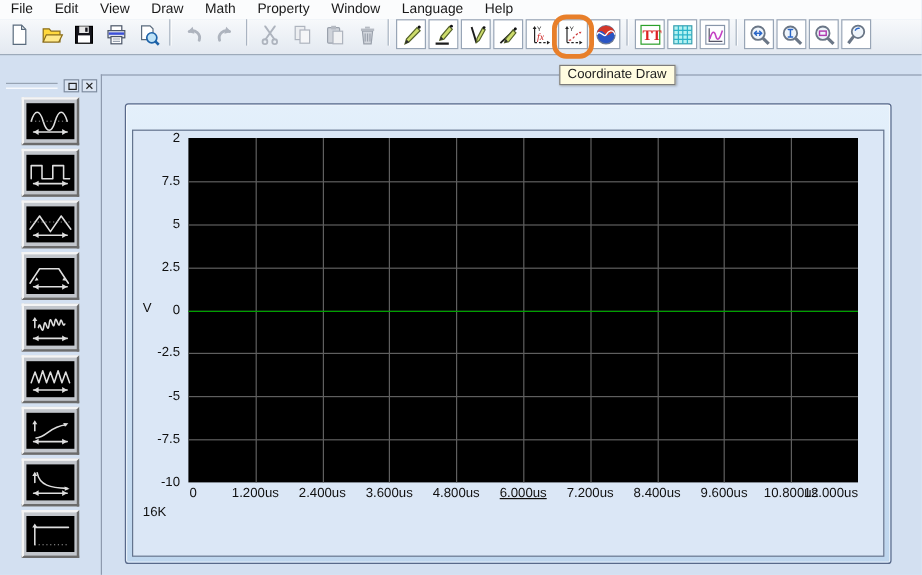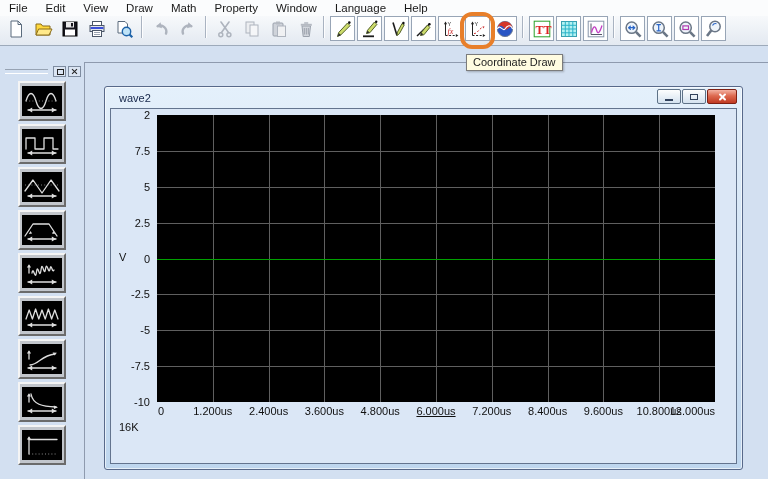--- a/index.html
+++ b/index.html
@@ -425,35 +425,20 @@
                 <path d="M6 7.5h28" fill="none" stroke="#dedede" stroke-width="1.3" stroke-linecap="round" stroke-linejoin="round"></path>
                 <path d="M6 22h28" stroke="#9a9a9a" stroke-width=".9" stroke-dasharray="1 2.2" fill="none"></path>
               </svg>
             </span>
           </div>
         </div>
     </div>
 
     <div class="mdi">
       <div class="win">
-        <div class="win-title">
-          <span class="wt">wave2</span>
-          <div class="win-btns">
-            <div class="wbtn min">
-                <i></i>
-              </div>
-            <div class="wbtn max">
-                <i></i>
-              </div>
-            <div class="wbtn close">
-                <span class="c1"></span>
-                <span class="c2"></span>
-              </div>
-          </div>
-        </div>
         <div class="win-body">
           <span class="ylab">V</span>
           <span class="ptslab">16K</span>
           <div id="ylabels">
               <span style="top: 0px;">2</span>
               <span style="top: 35.875px;">7.5</span>
               <span style="top: 71.75px;">5</span>
               <span style="top: 107.625px; margin-left: 40px;">2.5</span>
               <span style="top: 143.5px;">0</span>
               <span style="top: 179.375px;">-2.5</span>

